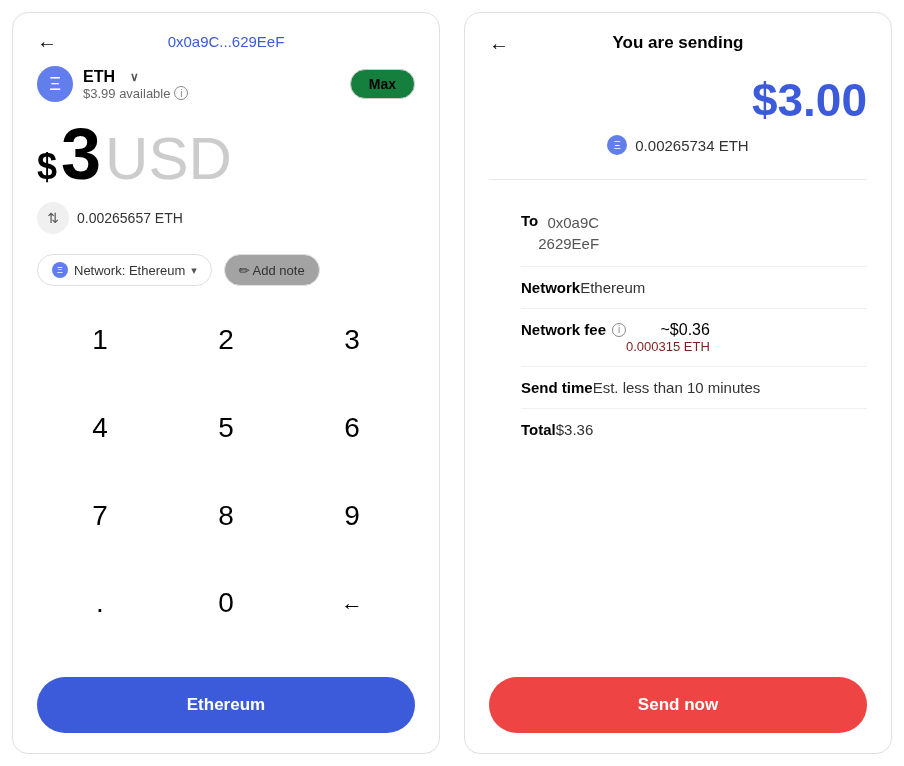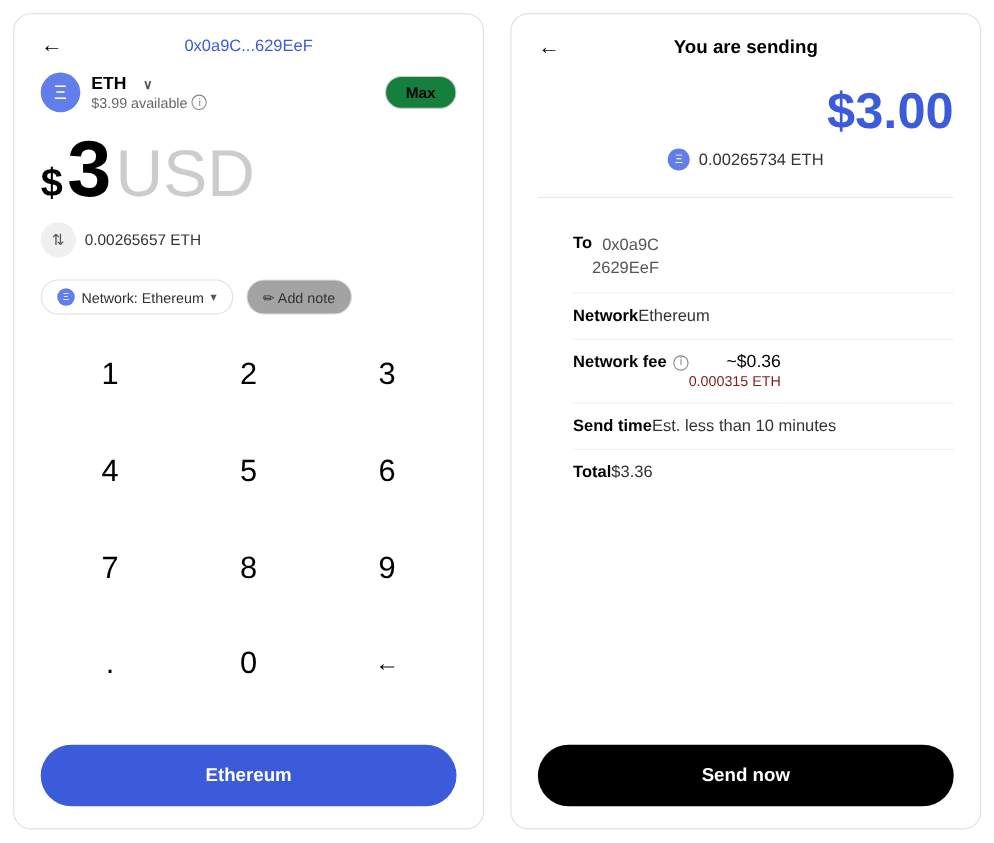--- a/index.html
+++ b/index.html
@@ -341,21 +341,21 @@
     .to-address {
       font-size: 15px;
       color: #555;
       line-height: 1.4;
       text-align: right;
     }
 
     .send-now-btn {
       width: 100%;
       padding: 18px;
-      background: #000000;
+      background: #ef4444;
       color: #fff;
       border: none;
       border-radius: 50px;
       font-size: 17px;
       font-weight: 600;
       cursor: pointer;
       margin-top: 20px;
     }
   </style>
 </head>

